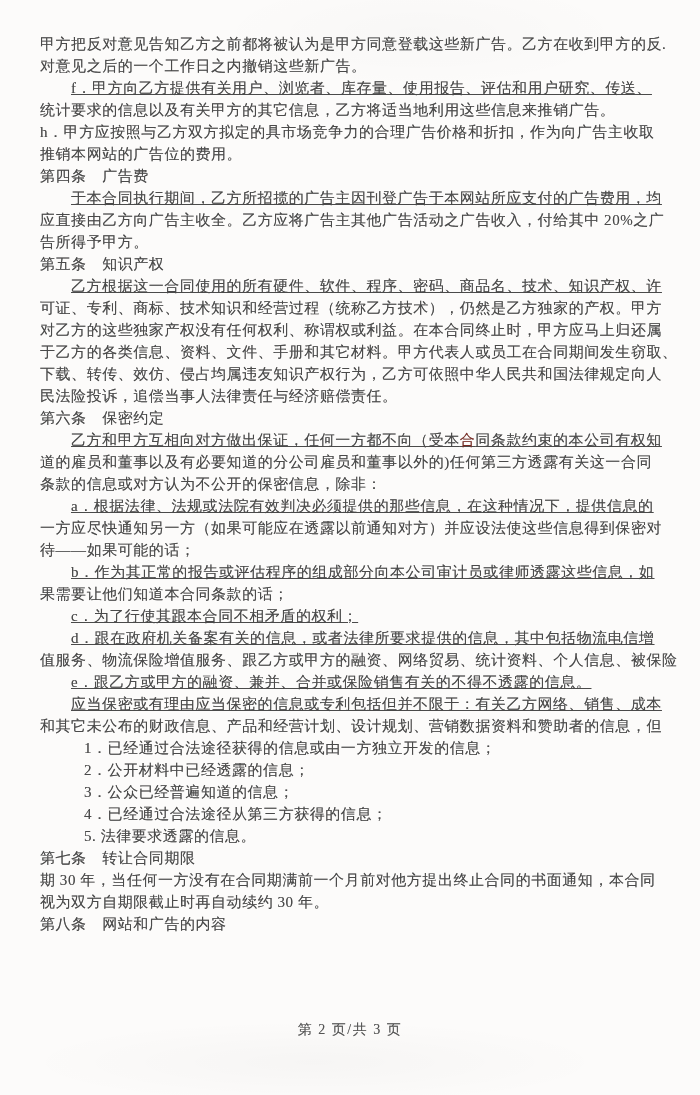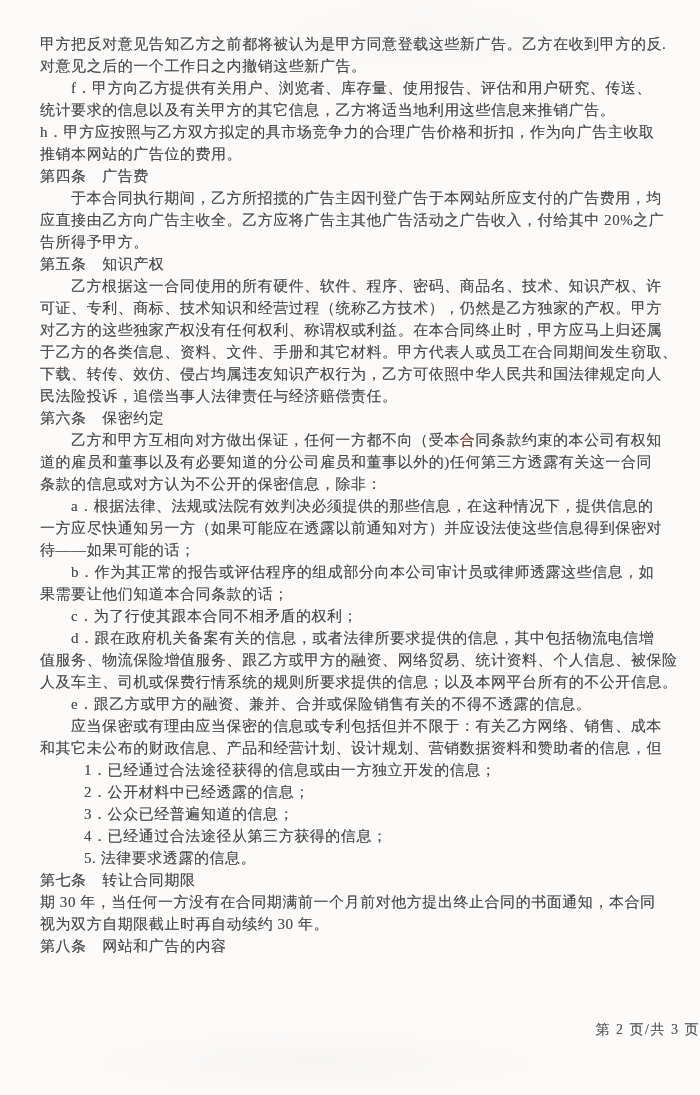--- a/index.html
+++ b/index.html
@@ -23,27 +23,27 @@
     left: 40px; top: 33px; width: 624px;
   }
   .line {
     font-size: 15px;
     line-height: 22px;
     letter-spacing: 0.55px;
     color: #4a4a4a;
     white-space: nowrap;
     text-shadow: 0 0 0.5px rgba(80,80,80,0.55);
   }
-  .line.indent-para { padding-left: 31px; }
+  .line.indent-para { padding-left: 31px; text-decoration: underline; }
   .line.indent-list { padding-left: 44px; }
   .seg-red { color: #7d2a22; }
   .footer {
     position: absolute;
     left: 0; top: 1021px; width: 100%;
-    text-align: right;
+    text-align: center;
     font-size: 14px;
     letter-spacing: 1.5px;
     color: #555;
     text-shadow: 0 0 0.5px rgba(80,80,80,0.5);
   }
 </style>
 </head>
 <body>
 
 <div class="page">
@@ -70,21 +70,20 @@
       <div class="line">道的雇员和董事以及有必要知道的分公司雇员和董事以外的)任何第三方透露有关这一合同</div>
       <div class="line">条款的信息或对方认为不公开的保密信息，除非：</div>
       <div class="line indent-para">a．根据法律、法规或法院有效判决必须提供的那些信息，在这种情况下，提供信息的</div>
       <div class="line">一方应尽快通知另一方（如果可能应在透露以前通知对方）并应设法使这些信息得到保密对</div>
       <div class="line">待——如果可能的话；</div>
       <div class="line indent-para">b．作为其正常的报告或评估程序的组成部分向本公司审计员或律师透露这些信息，如</div>
       <div class="line">果需要让他们知道本合同条款的话；</div>
       <div class="line indent-para">c．为了行使其跟本合同不相矛盾的权利；</div>
       <div class="line indent-para">d．跟在政府机关备案有关的信息，或者法律所要求提供的信息，其中包括物流电信增</div>
       <div class="line">值服务、物流保险增值服务、跟乙方或甲方的融资、网络贸易、统计资料、个人信息、被保险</div>
-      <div class="line">人及车主、司机或保费行情系统的规则所要求提供的信息；以及本网平台所有的不公开信息。</div>
       <div class="line indent-para">e．跟乙方或甲方的融资、兼并、合并或保险销售有关的不得不透露的信息。</div>
       <div class="line indent-para">应当保密或有理由应当保密的信息或专利包括但并不限于：有关乙方网络、销售、成本</div>
       <div class="line">和其它未公布的财政信息、产品和经营计划、设计规划、营销数据资料和赞助者的信息，但</div>
       <div class="line indent-list">1．已经通过合法途径获得的信息或由一方独立开发的信息；</div>
       <div class="line indent-list">2．公开材料中已经透露的信息；</div>
       <div class="line indent-list">3．公众已经普遍知道的信息；</div>
       <div class="line indent-list">4．已经通过合法途径从第三方获得的信息；</div>
       <div class="line indent-list">5. 法律要求透露的信息。</div>
       <div class="line">第七条　转让合同期限</div>
       <div class="line">期 30 年，当任何一方没有在合同期满前一个月前对他方提出终止合同的书面通知，本合同</div>

